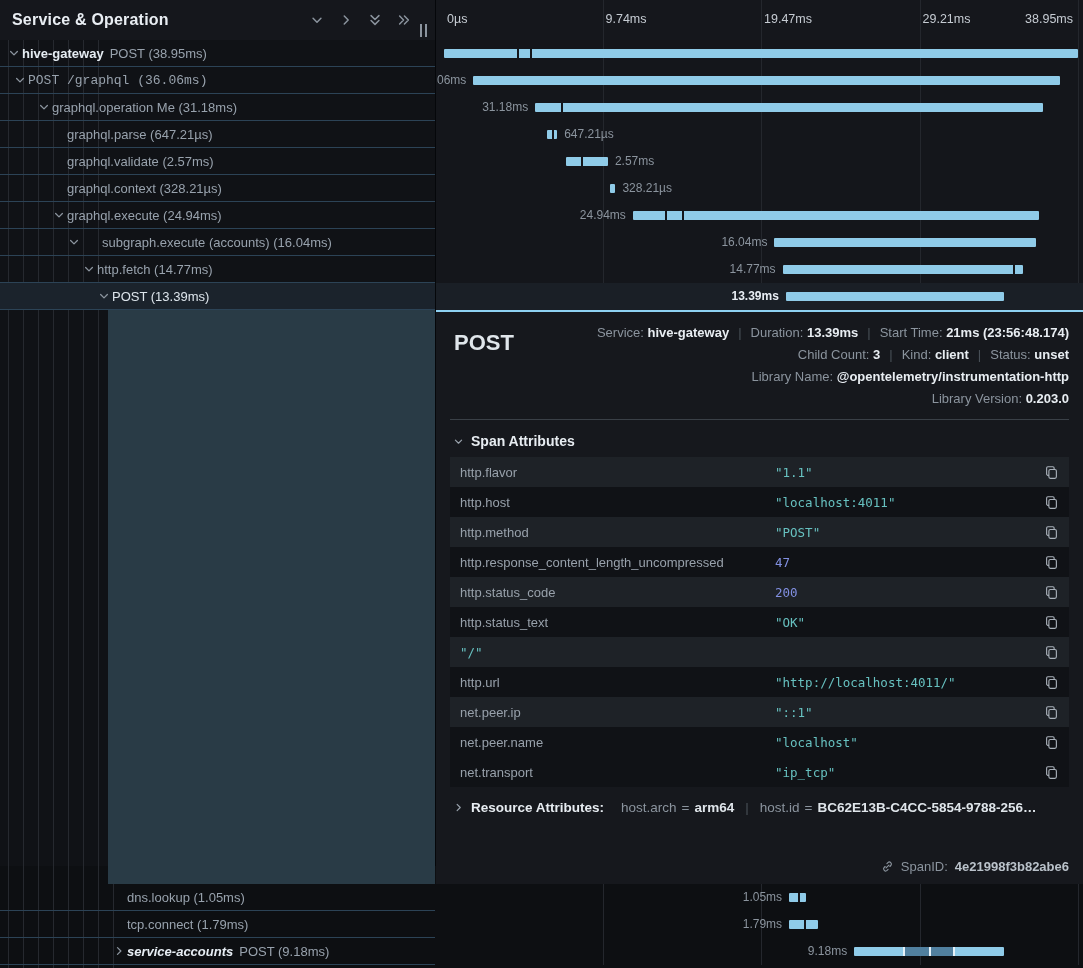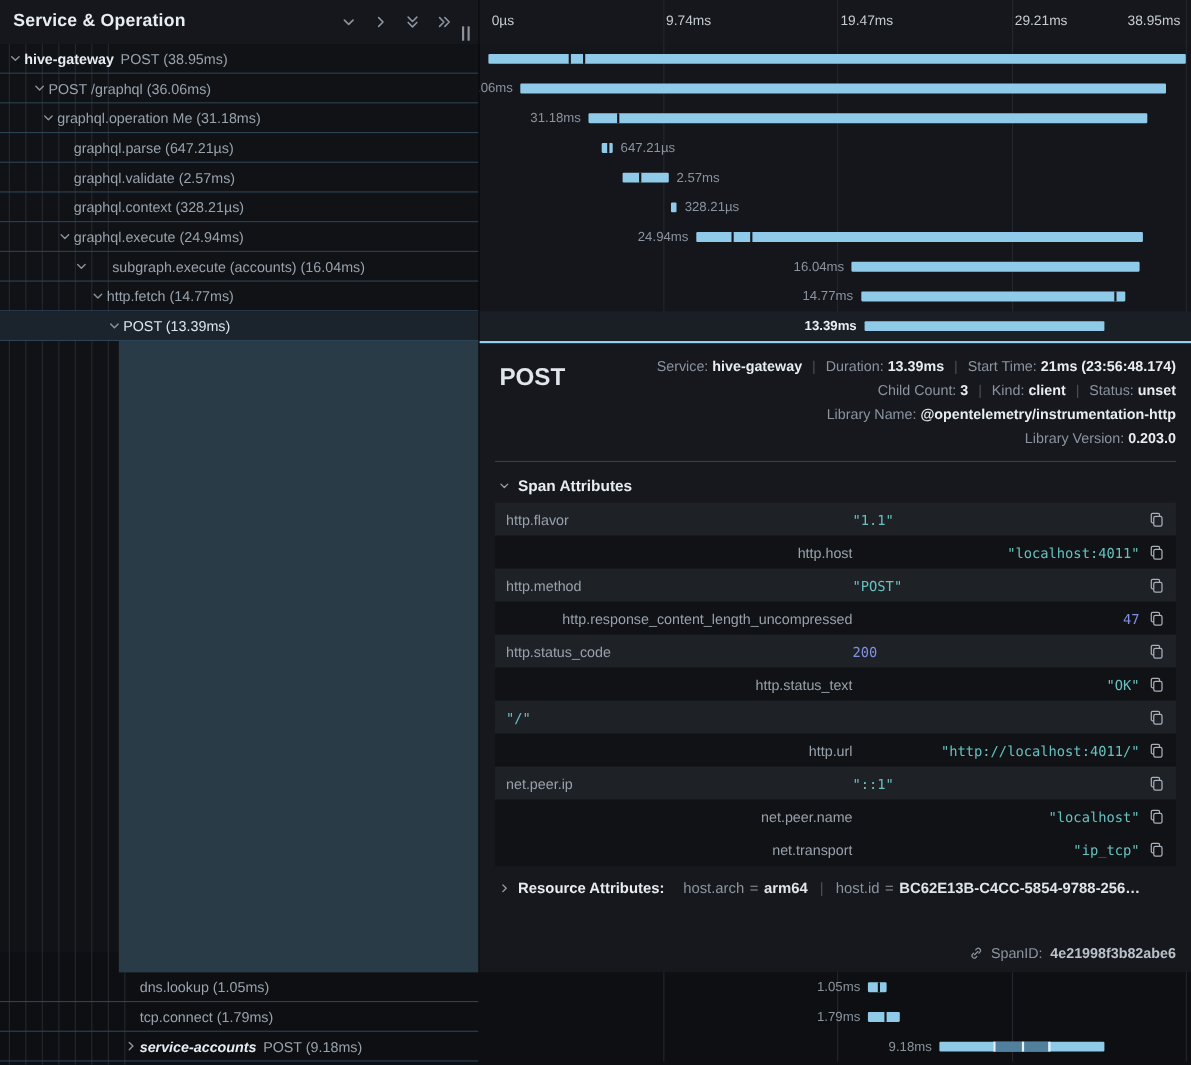--- a/index.html
+++ b/index.html
@@ -67,21 +67,21 @@
   .meta { text-align: right; font-size: 13px; color: #8b949e; line-height: 22px; }
   .m-value { color: #e8edf2; font-weight: bold; }
   .m-sep { color: #4a5158; margin: 0 9px; }
   .detail-divider { border: none; border-top: 1px solid #3a4047; margin: 9px 0 13px; }
   .section-head { display: flex; align-items: center; gap: 7px; font-size: 14px; font-weight: bold; color: #e7ecf1; margin: 0 0 8px 3px; cursor: pointer; }
   .section-head .chev { color: #9aa3ad; display: inline-flex; }
 
   .attr-table { font-size: 13px; }
   .attr-row { display: flex; align-items: center; height: 30px; padding: 0 10px; }
   .attr-row.even { background: var(--attr-even); }
-  .attr-row.odd { background: var(--attr-odd); text-align: right; }
+  .attr-row.odd { background: var(--attr-odd); }
   .attr-key { flex: 0 0 315px; color: #98a1ab; overflow: hidden; white-space: nowrap; }
   .attr-val { flex: 1; font-family: "DejaVu Sans Mono", monospace; font-size: 12.5px; white-space: nowrap; overflow: hidden; }
   .attr-val.string { color: var(--val-string); }
   .attr-val.number { color: var(--val-number); }
   .copy-btn { color: #a8b0b9; cursor: pointer; display: inline-flex; margin-left: 8px; }
 
   .resource-line { display: flex; align-items: center; gap: 7px; font-size: 13.5px; margin: 13px 0 6px 3px; white-space: nowrap; overflow: hidden; }
   .res-title { font-weight: bold; color: #e7ecf1; }
   .res-items { margin-left: 10px; overflow: hidden; text-overflow: ellipsis; }
   .res-key { color: #8b949e; }
@@ -139,21 +139,21 @@
       <div id="tree-top">
           <div class="tree-row" style="padding-left: 6px;">
             <span class="expander">
               <svg viewBox="0 0 16 16" width="12" height="12">
                 <path d="M3.5 6 8 10.5 12.5 6" fill="none" stroke="currentColor" stroke-width="1.7" stroke-linecap="round" stroke-linejoin="round"></path>
               </svg>
             </span>
             <span class="svc">hive-gateway</span>
             <span class="opname">POST (38.95ms)</span>
           </div>
-          <div class="tree-row" style="padding-left: 28px;">
+          <div class="tree-row" style="padding-left: 12px; font-family: Liberation Mono, monospace;">
             <span class="expander">
               <svg viewBox="0 0 16 16" width="12" height="12">
                 <path d="M3.5 6 8 10.5 12.5 6" fill="none" stroke="currentColor" stroke-width="1.7" stroke-linecap="round" stroke-linejoin="round"></path>
               </svg>
             </span>
             <span class="opname">POST /graphql (36.06ms)</span>
           </div>
           <div class="tree-row" style="padding-left: 36px;">
             <span class="expander">
               <svg viewBox="0 0 16 16" width="12" height="12">

